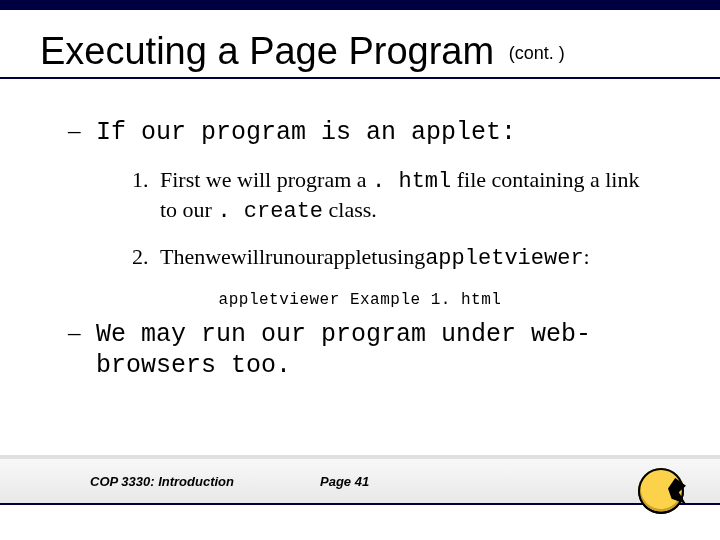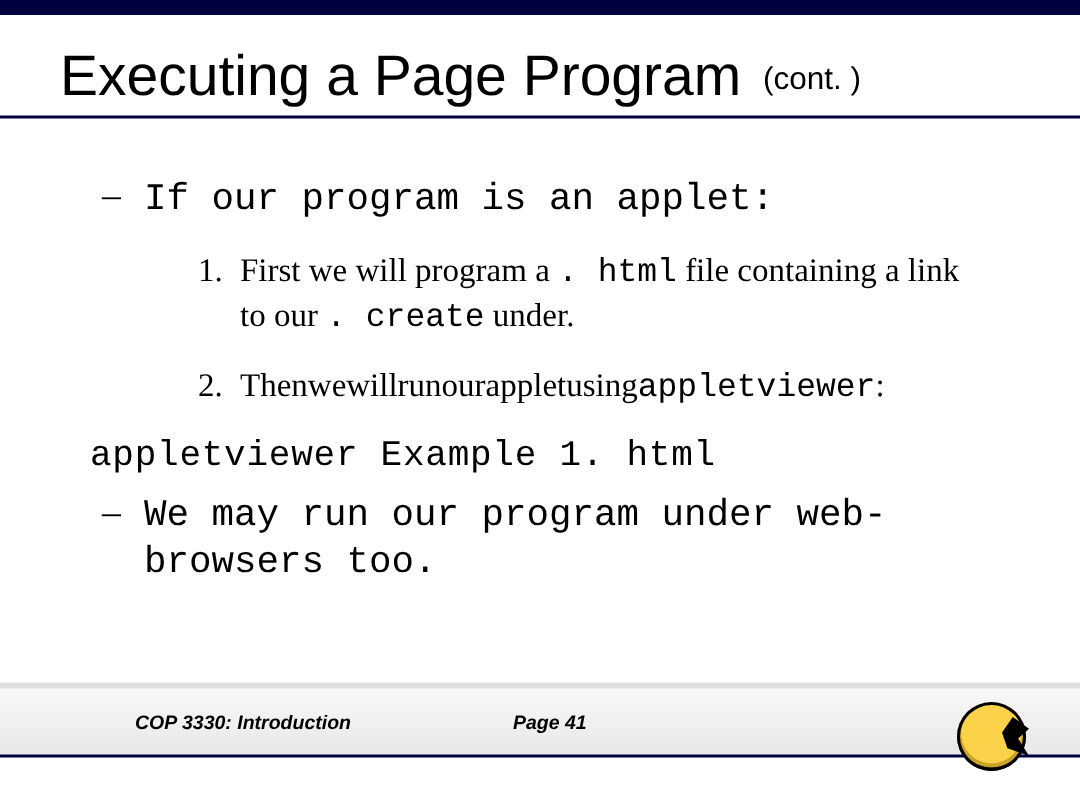--- a/index.html
+++ b/index.html
@@ -24,21 +24,21 @@
   }
   .title {
     padding: 20px 40px 4px 40px;
     font-size: 38px;
     font-family: Arial, Helvetica, sans-serif;
     font-weight: 400;
     letter-spacing: 0;
     border-bottom: 2px solid #000040;
   }
   .title .cont {
-    font-size: 21px;
+    font-size: 18px;
     font-family: Arial, Helvetica, sans-serif;
     vertical-align: middle;
     padding-left: 4px;
     text-align: right;
   }
   .body {
     padding: 28px 60px 0 60px;
   }
   .lvl1 {
     display: flex;
@@ -68,43 +68,43 @@
     flex: none;
   }
   .numitem .txt {
     flex: 1;
   }
   .mono {
     font-family: "Courier New", Courier, monospace;
   }
   .command {
     font-family: "Courier New", Courier, monospace;
-    font-size: 24px;
-    text-align: left;
+    font-size: 16px;
+    text-align: center;
     margin: 4px 0 8px 0;
     letter-spacing: 0.5px;
   }
   .bottombar {
     position: absolute;
     left: 0; right: 0; bottom: 35px;
     height: 50px;
     box-sizing: border-box;
     border-top: 4px solid #e0e0e0;
     border-bottom: 2px solid #000040;
     background: linear-gradient(#f8f8f8, #e8e8e8);
     display: flex;
     align-items: center;
     font-family: Arial, Helvetica, sans-serif;
     font-size: 13px;
     font-weight: bold;
     font-style: italic;
     padding-left: 90px;
   }
   .bottombar .footL { width: 230px; }
-  .bottombar .footC { width: 160px; margin-left: 22px; }
+  .bottombar .footC { width: 160px; }
   .bottombar .footR { flex: 1; }
   .logo {
     position: absolute;
     right: 36px;
     bottom: 26px;
     width: 46px;
     height: 46px;
     border-radius: 50%;
     background: radial-gradient(circle at 50% 45%, #fbd24a 0 58%, #c9a227 60% 66%, #000 68% 100%);
     box-shadow: inset 0 0 0 2px #000;
@@ -136,21 +136,21 @@
     <div class="lvl1">
       <div class="dash">–</div>
       <div class="lvl1-text">If our program is an applet:</div>
     </div>
 
     <div class="ol-wrap">
 
       <div class="numitem">
         <div class="num">1.</div>
         <div class="txt">
-          <span>First we will program a </span><span class="mono">. html</span><span> file containing a link to our </span><span class="mono">. create</span><span> under.</span>
+          <span>First we will program a </span><span class="mono">. html</span><span> file containing a link to our </span><span class="mono">. create</span><span> class.</span>
         </div>
       </div>
 
       <div class="numitem">
         <div class="num">2.</div>
         <div class="txt">
           <span>Thenwewillrunourappletusing</span><span class="mono">appletviewer</span><span>:</span>
         </div>
       </div>
 

